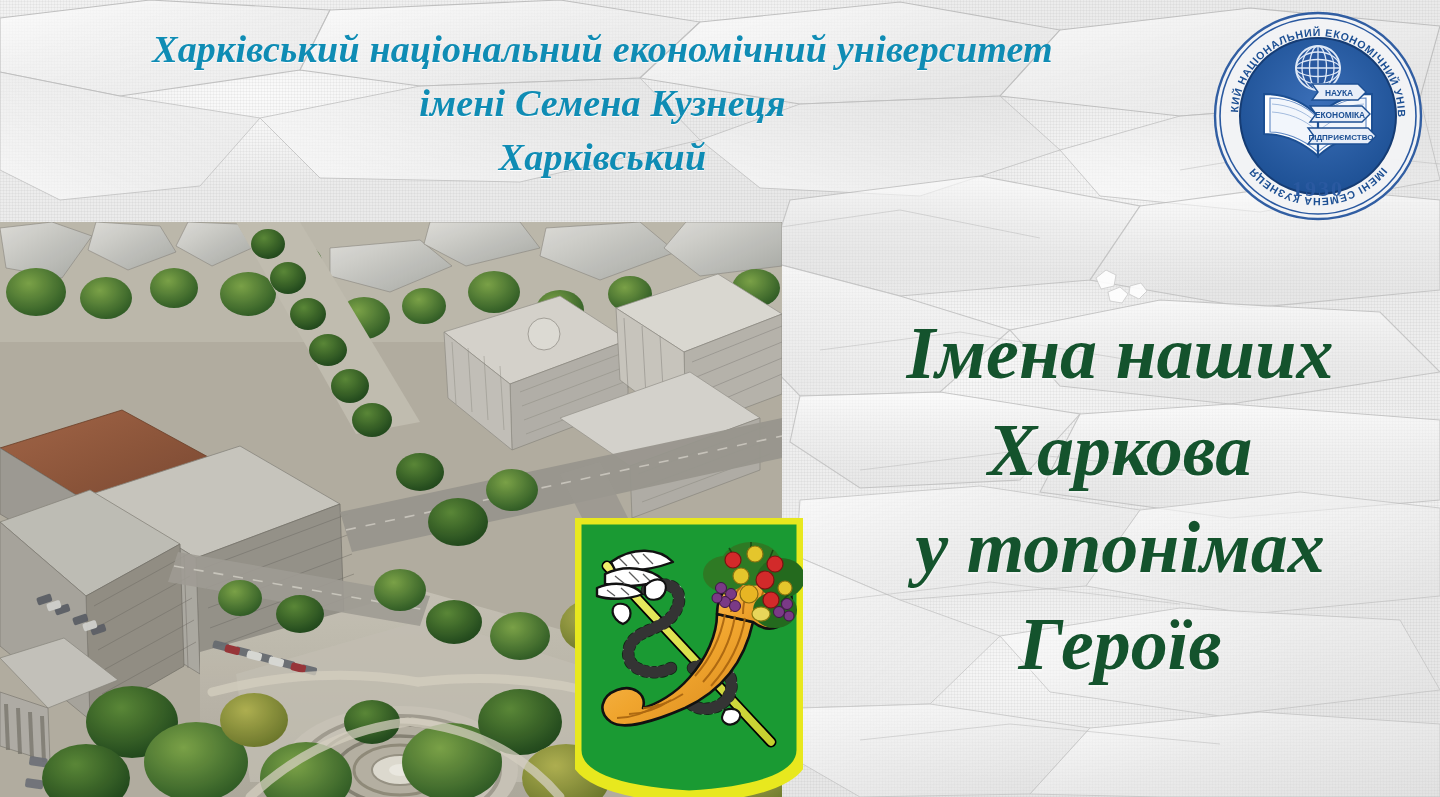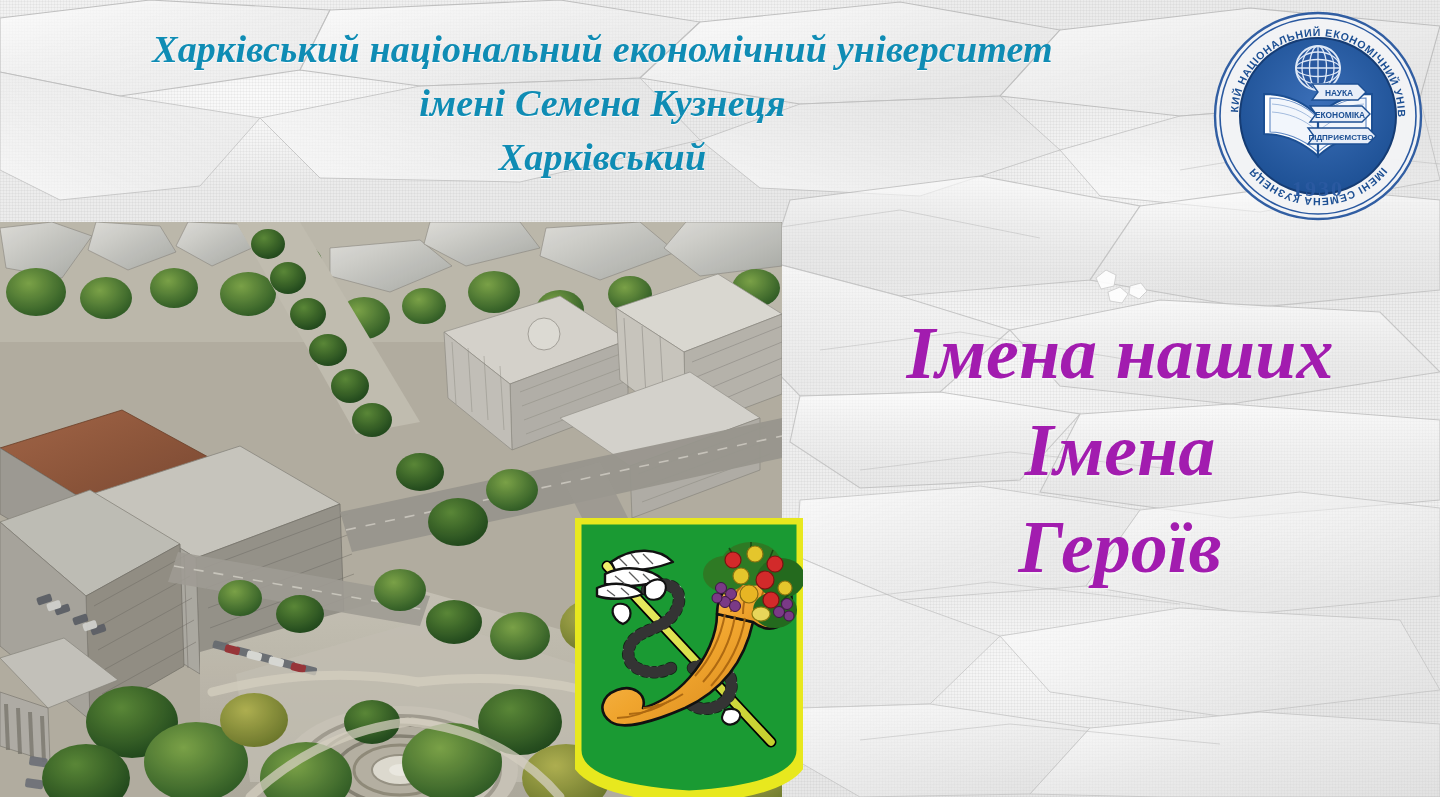--- a/index.html
+++ b/index.html
@@ -83,21 +83,21 @@
 
   
   #main-title{
     position:absolute; left:806px; top:305px; width:628px;
     text-align:center; z-index:6;
   }
   #main-title .tline{
     font-family:"Liberation Serif", serif;
     font-style:italic;
     font-weight:bold;
-    color:#a21caf;
+    color:#14532d;
     font-size:74px;
     line-height:97px;
     white-space:nowrap;
     text-shadow:0 2px 2px rgba(255,255,255,.55);
   }
 </style>
 </head>
 <body>
 
 <div id="poster">
@@ -555,17 +555,18 @@
             <circle cx="214" cy="98" r="5"></circle>
           </g>
           <ellipse cx="186" cy="96" rx="9" ry="7" fill="#e8d65a" stroke="#8a7a10" stroke-width="1.2"></ellipse>
         </g>
       </g>
     </svg>
   </div>
 
   <div id="main-title">
     <div class="tline">Імена наших</div>
-    <div class="tline">Імена</div>
+    <div class="tline">Харкова</div>
+    <div class="tline">у топонімах</div>
     <div class="tline">Героїв</div>
   </div>
 
 </div>
 
 </body></html>

